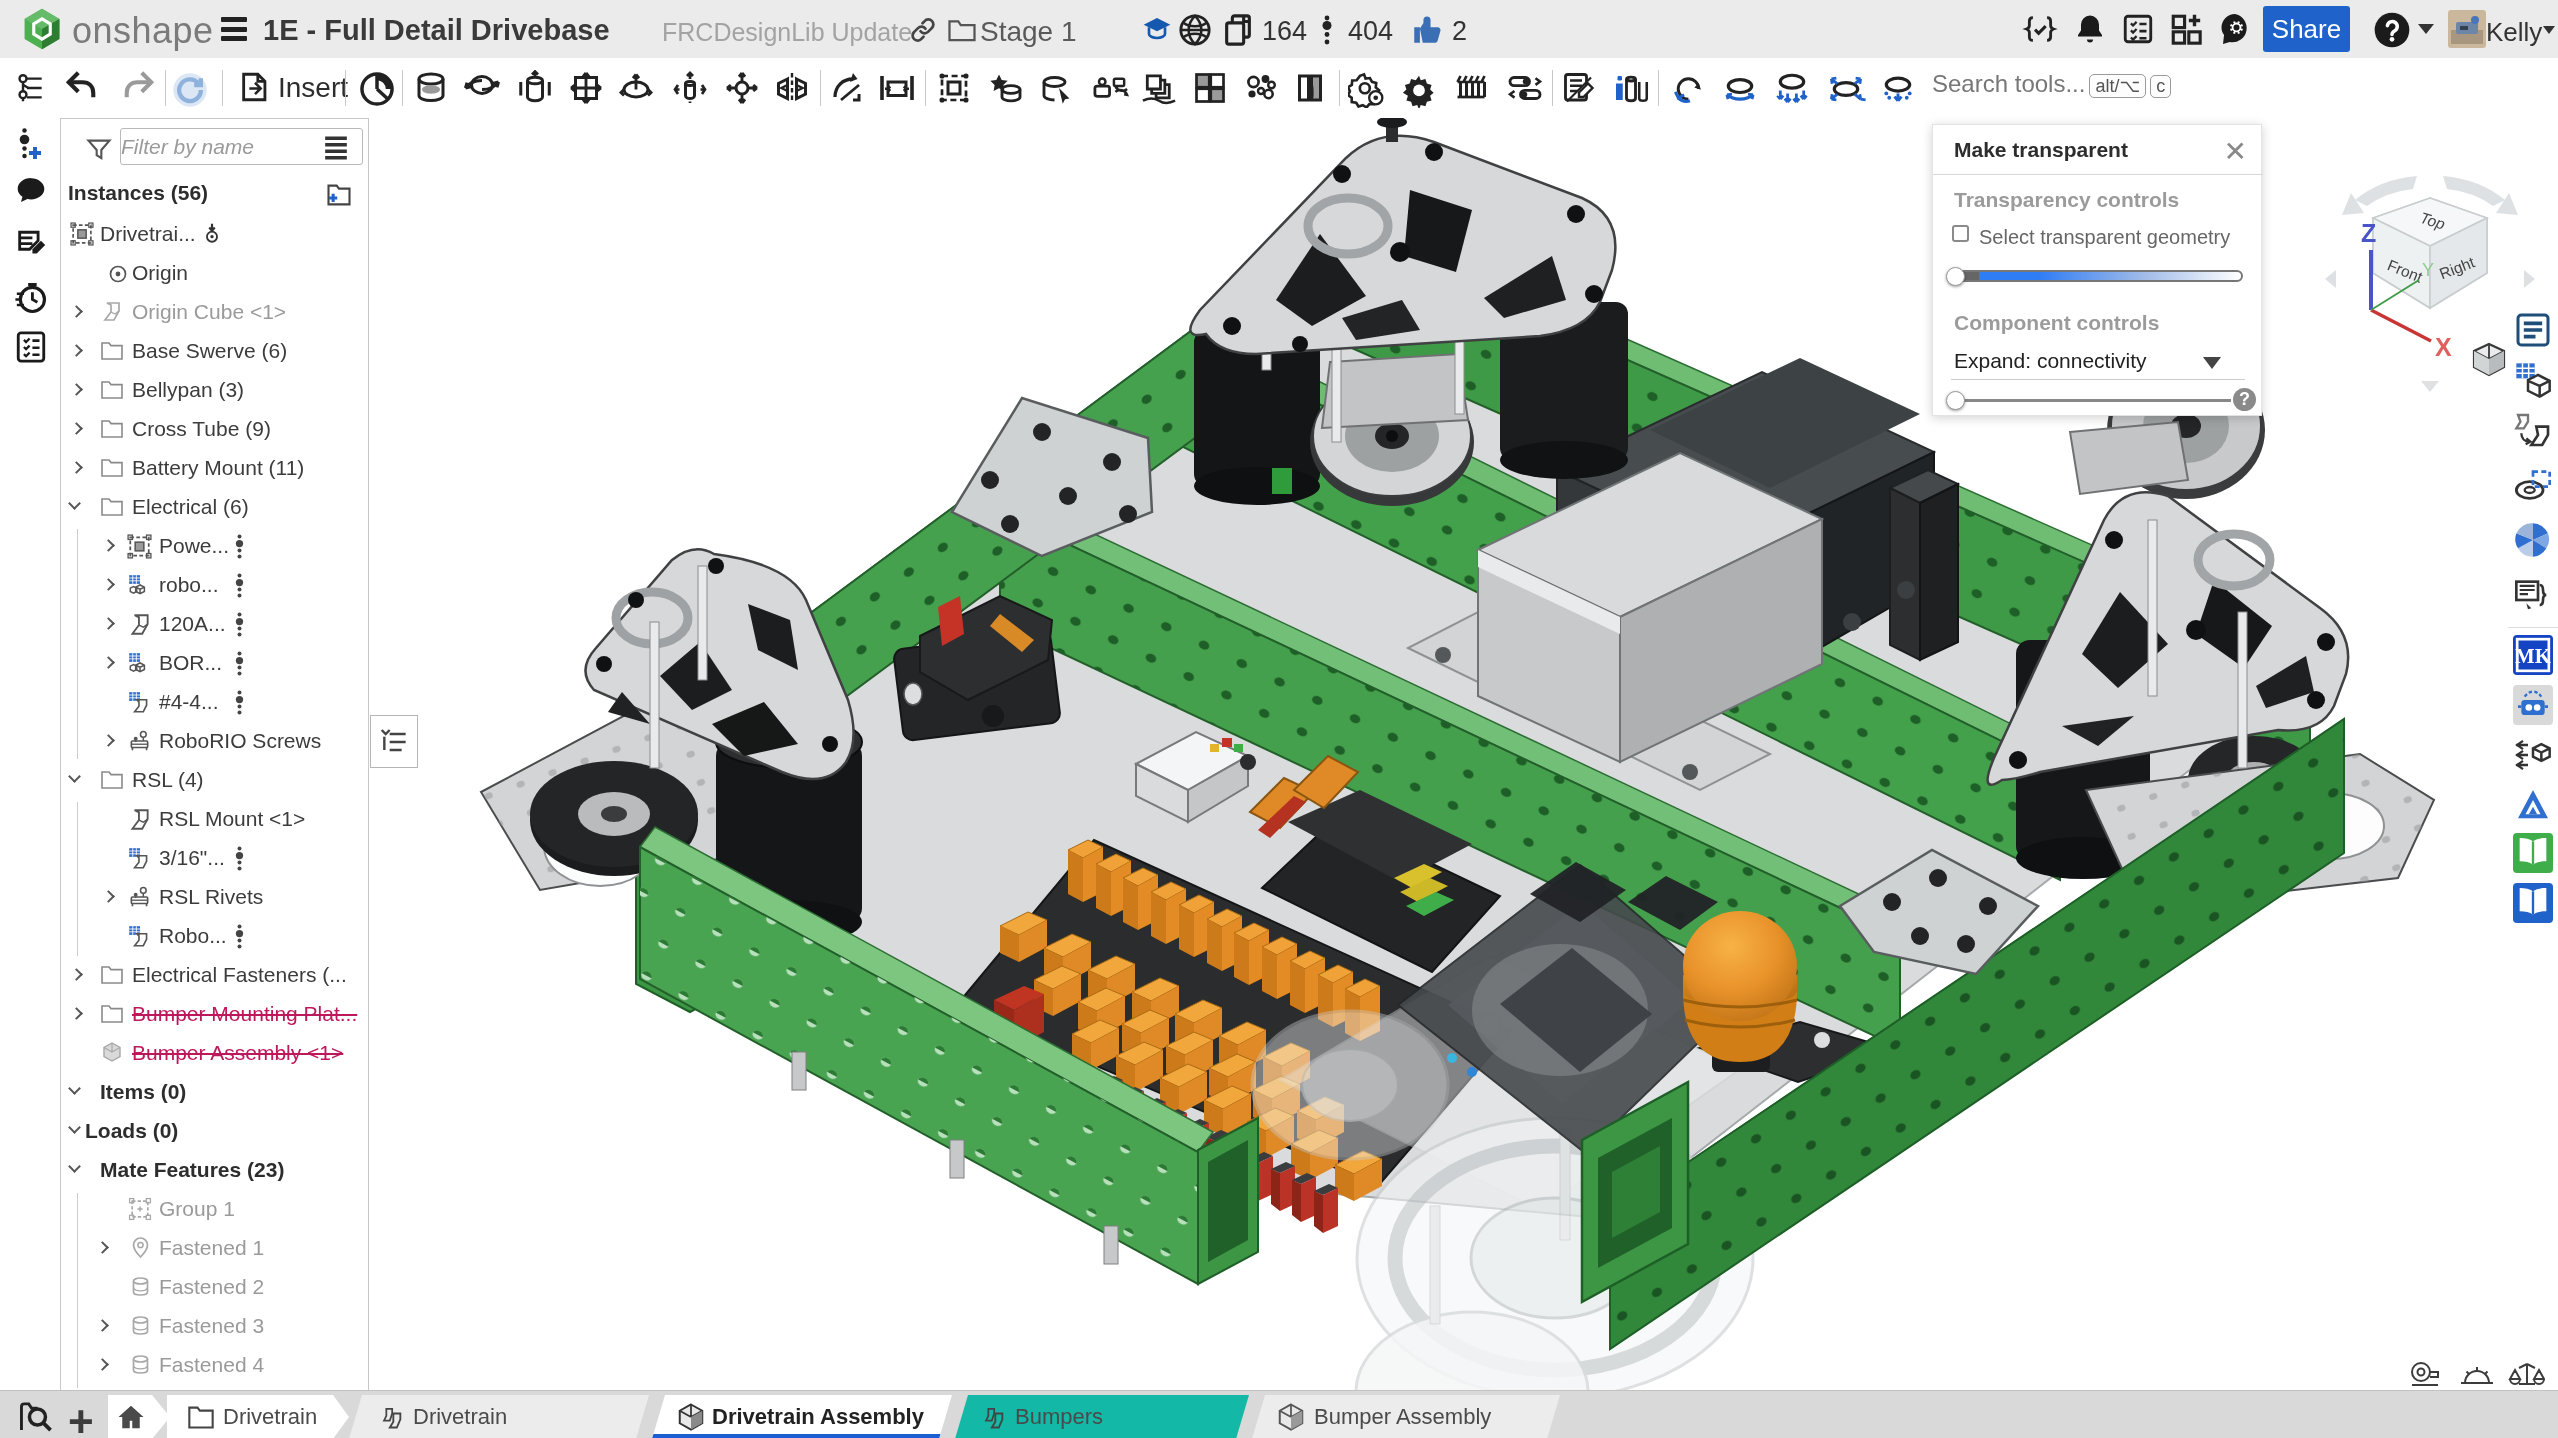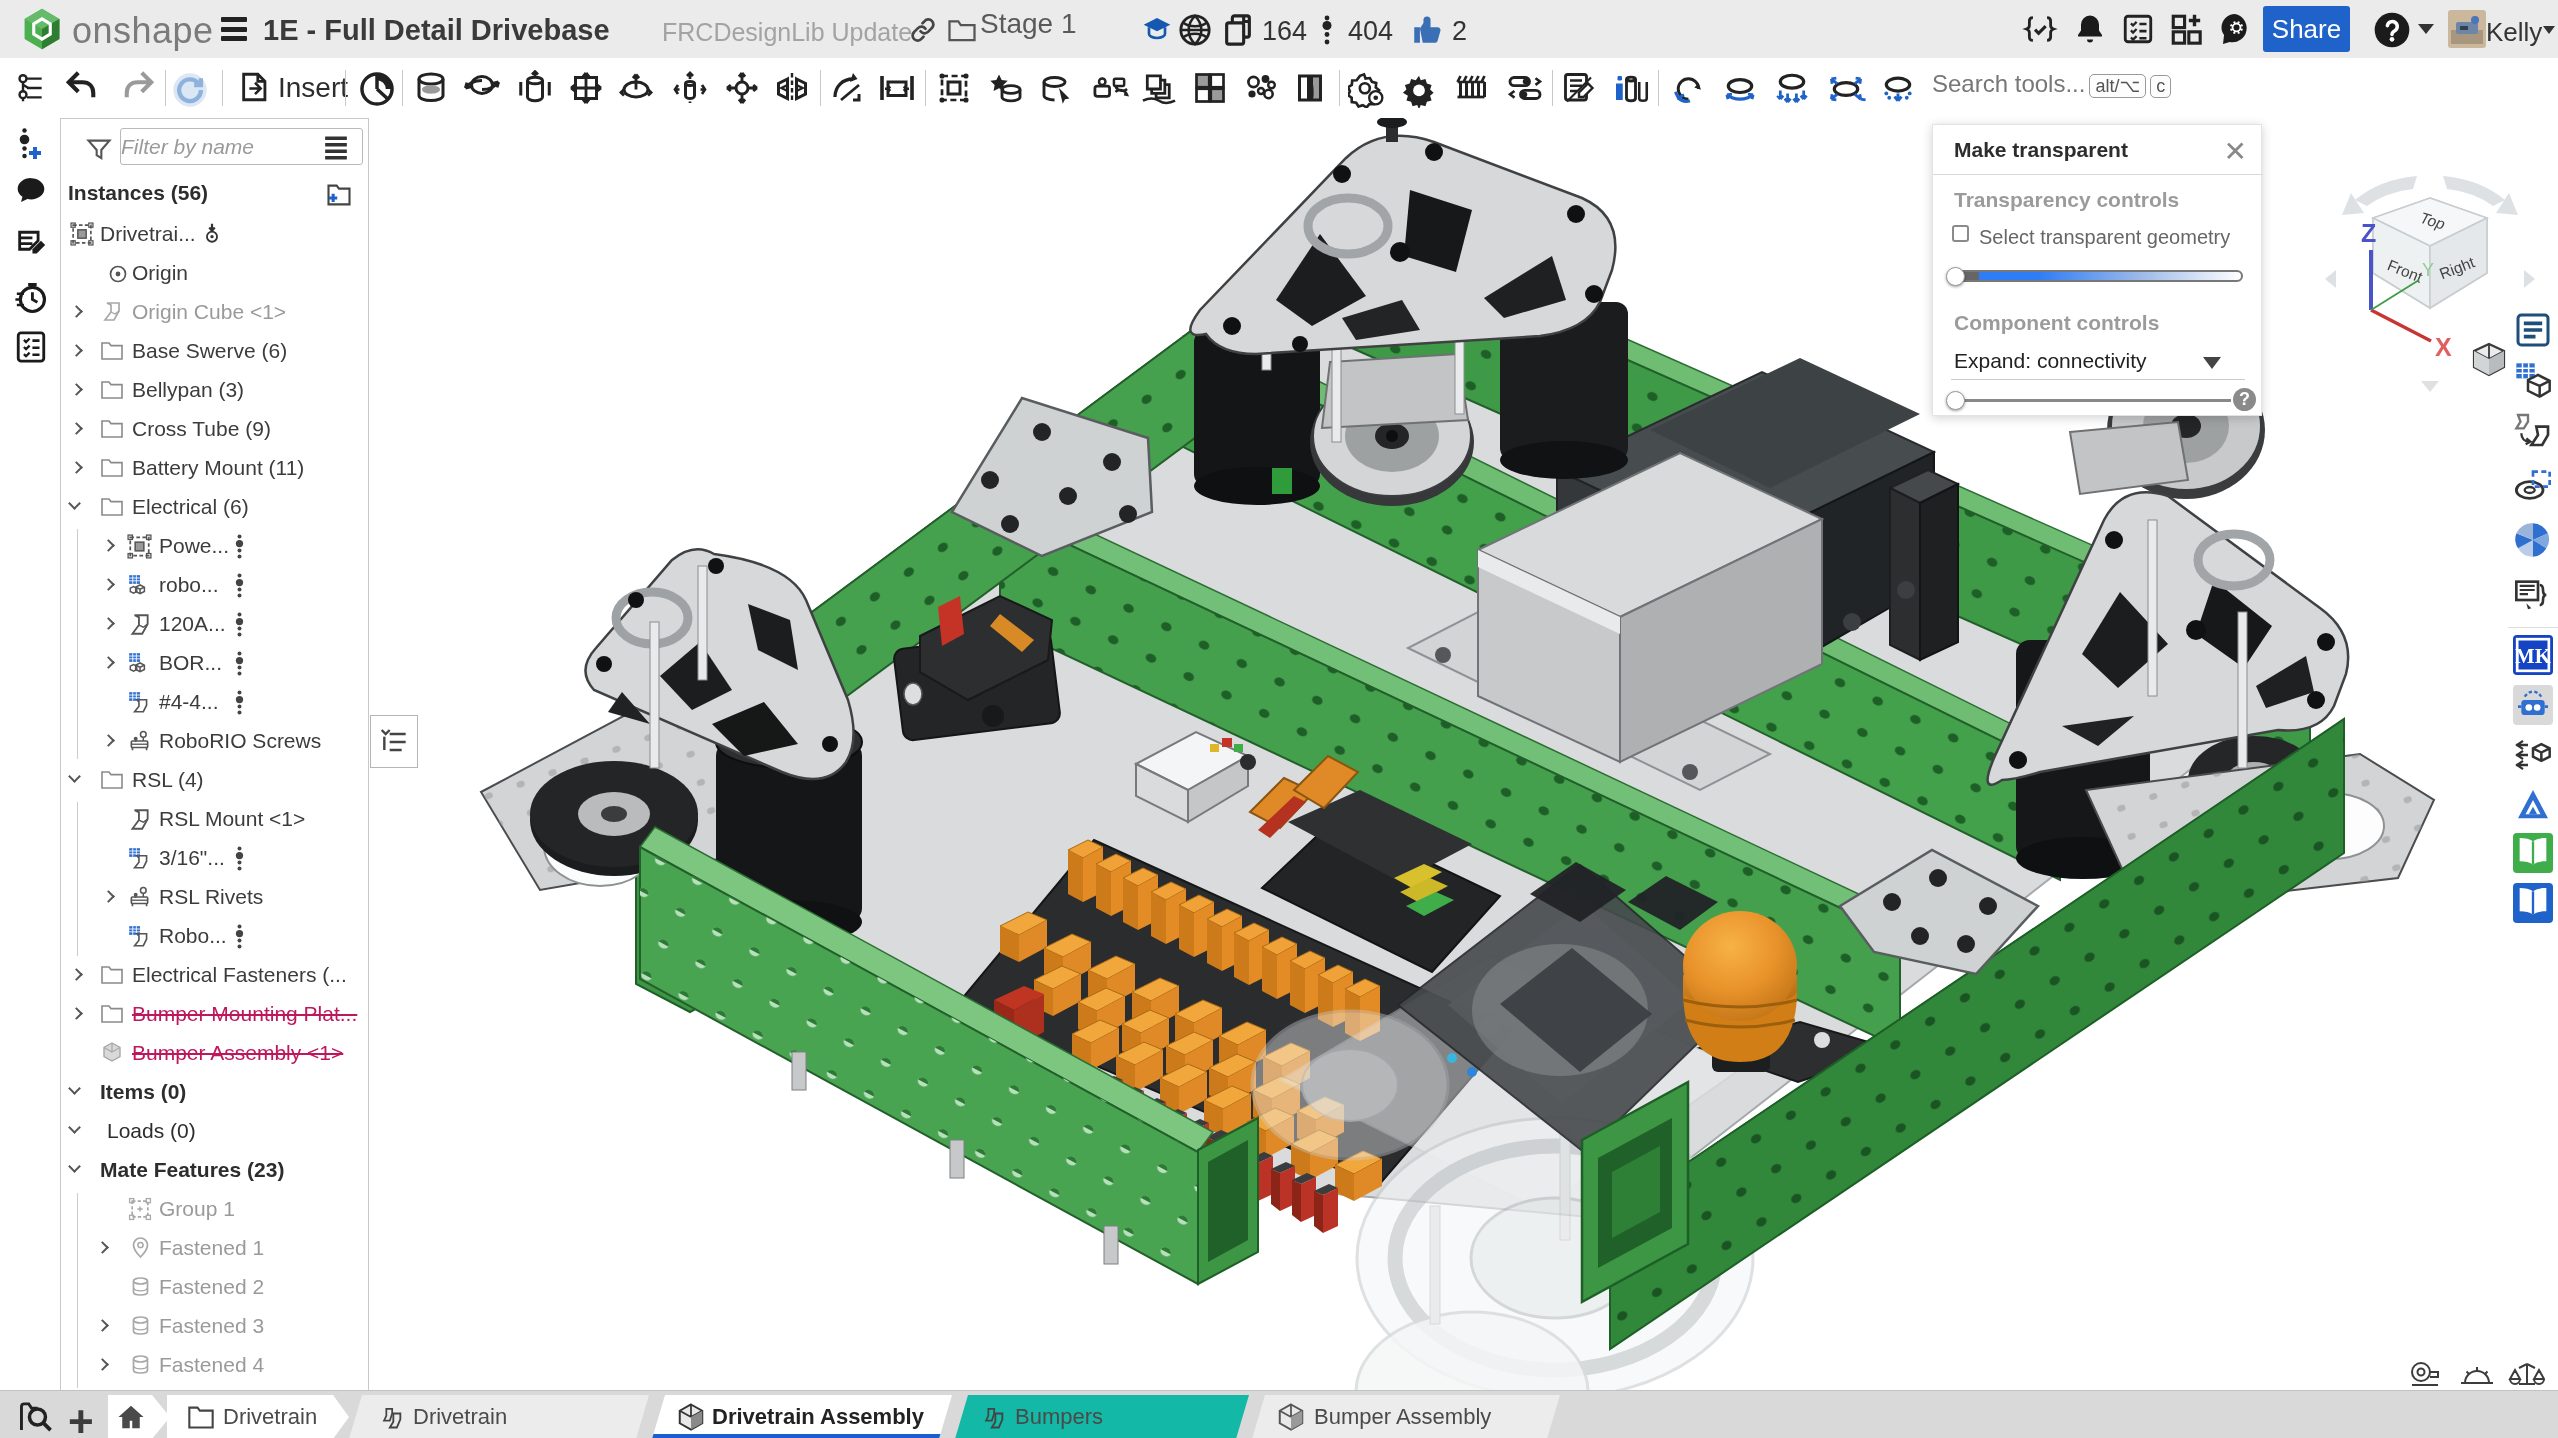--- a/index.html
+++ b/index.html
@@ -6,21 +6,21 @@
 html,body{width:2558px;height:1438px;overflow:hidden;background:#fff;font-family:"Liberation Sans",sans-serif}
 #page{position:relative;width:2558px;height:1438px}
 
 #hdr{position:absolute;left:0;top:0;width:2558px;height:58px;background:#ebebeb}
 .hlogo{position:absolute;left:20px;top:7px;width:44px;height:44px}
 .hname{position:absolute;left:72px;top:10px;font-size:36px;color:#7b7b7b;letter-spacing:.5px}
 .hmenu{position:absolute;left:221px;top:17px;width:26px;height:24px}
 .hmenu div{height:5px;background:#222;margin-bottom:4.5px;border-radius:1px}
 .htitle{position:absolute;left:263px;top:14px;font-size:29px;font-weight:bold;color:#3a3a3a}
 .hsub{position:absolute;left:662px;top:18px;font-size:25px;color:#a3a3a3}
-.hstage{position:absolute;left:980px;top:8px;font-size:28px;color:#5a5a5a}
+.hstage{position:absolute;left:980px;top:16px;font-size:28px;color:#5a5a5a}
 .hic{position:absolute;top:12px;color:#2b2b2b}
 .hnum{position:absolute;top:16px;font-size:27px;color:#333}
 #share{position:absolute;left:2263px;top:6px;width:87px;height:46px;background:#1f62c9;border-radius:3px;color:#fff;font-size:26px;text-align:center;line-height:46px}
 
 #tbar{position:absolute;left:0;top:58px;width:2558px;height:60px;background:#fff}
 .tsep{position:absolute;top:12px;width:1px;height:36px;background:#c9c9c9}
 .tic{position:absolute;top:12px}
 #srch{position:absolute;left:1932px;top:12px;width:300px;height:42px;background:#fff;font-size:24px;color:#777;white-space:nowrap}
 .kbd{display:inline-block;border:1.5px solid #9a9a9a;border-radius:5px;font-size:18px;color:#555;padding:0px 5px;margin-left:4px;background:#fdfdfd}
 
@@ -649,21 +649,21 @@
             <use href="#s-gcube"></use>
           </svg>
           <span class="lbl strike" style="left:71px">Bumper Assembly &lt;1&gt;</span>
         </div>
       <div class="trow">
           <div class="chevd" style="left:9px"></div>
           <span class="lbl" style="left:39px;font-weight:bold;color:#2d2d2d">Items (0)</span>
         </div>
       <div class="trow">
           <div class="chevd" style="left:9px"></div>
-          <span class="lbl" style="left:46px;font-weight:normal;color:#2d2d2d">Loads (0)</span>
+          <span class="lbl" style="left:24px;font-weight:bold;color:#2d2d2d">Loads (0)</span>
         </div>
       <div class="trow">
           <div class="chevd" style="left:9px"></div>
           <span class="lbl" style="left:39px;font-weight:bold;color:#2d2d2d">Mate Features (23)</span>
         </div>
       <div class="trow">
           <svg class="ticon" style="left:67px" width="24" height="24" viewBox="0 0 23 23">
             <use href="#s-group"></use>
           </svg>
           <span class="lbl gray" style="left:98px">Group 1</span>

